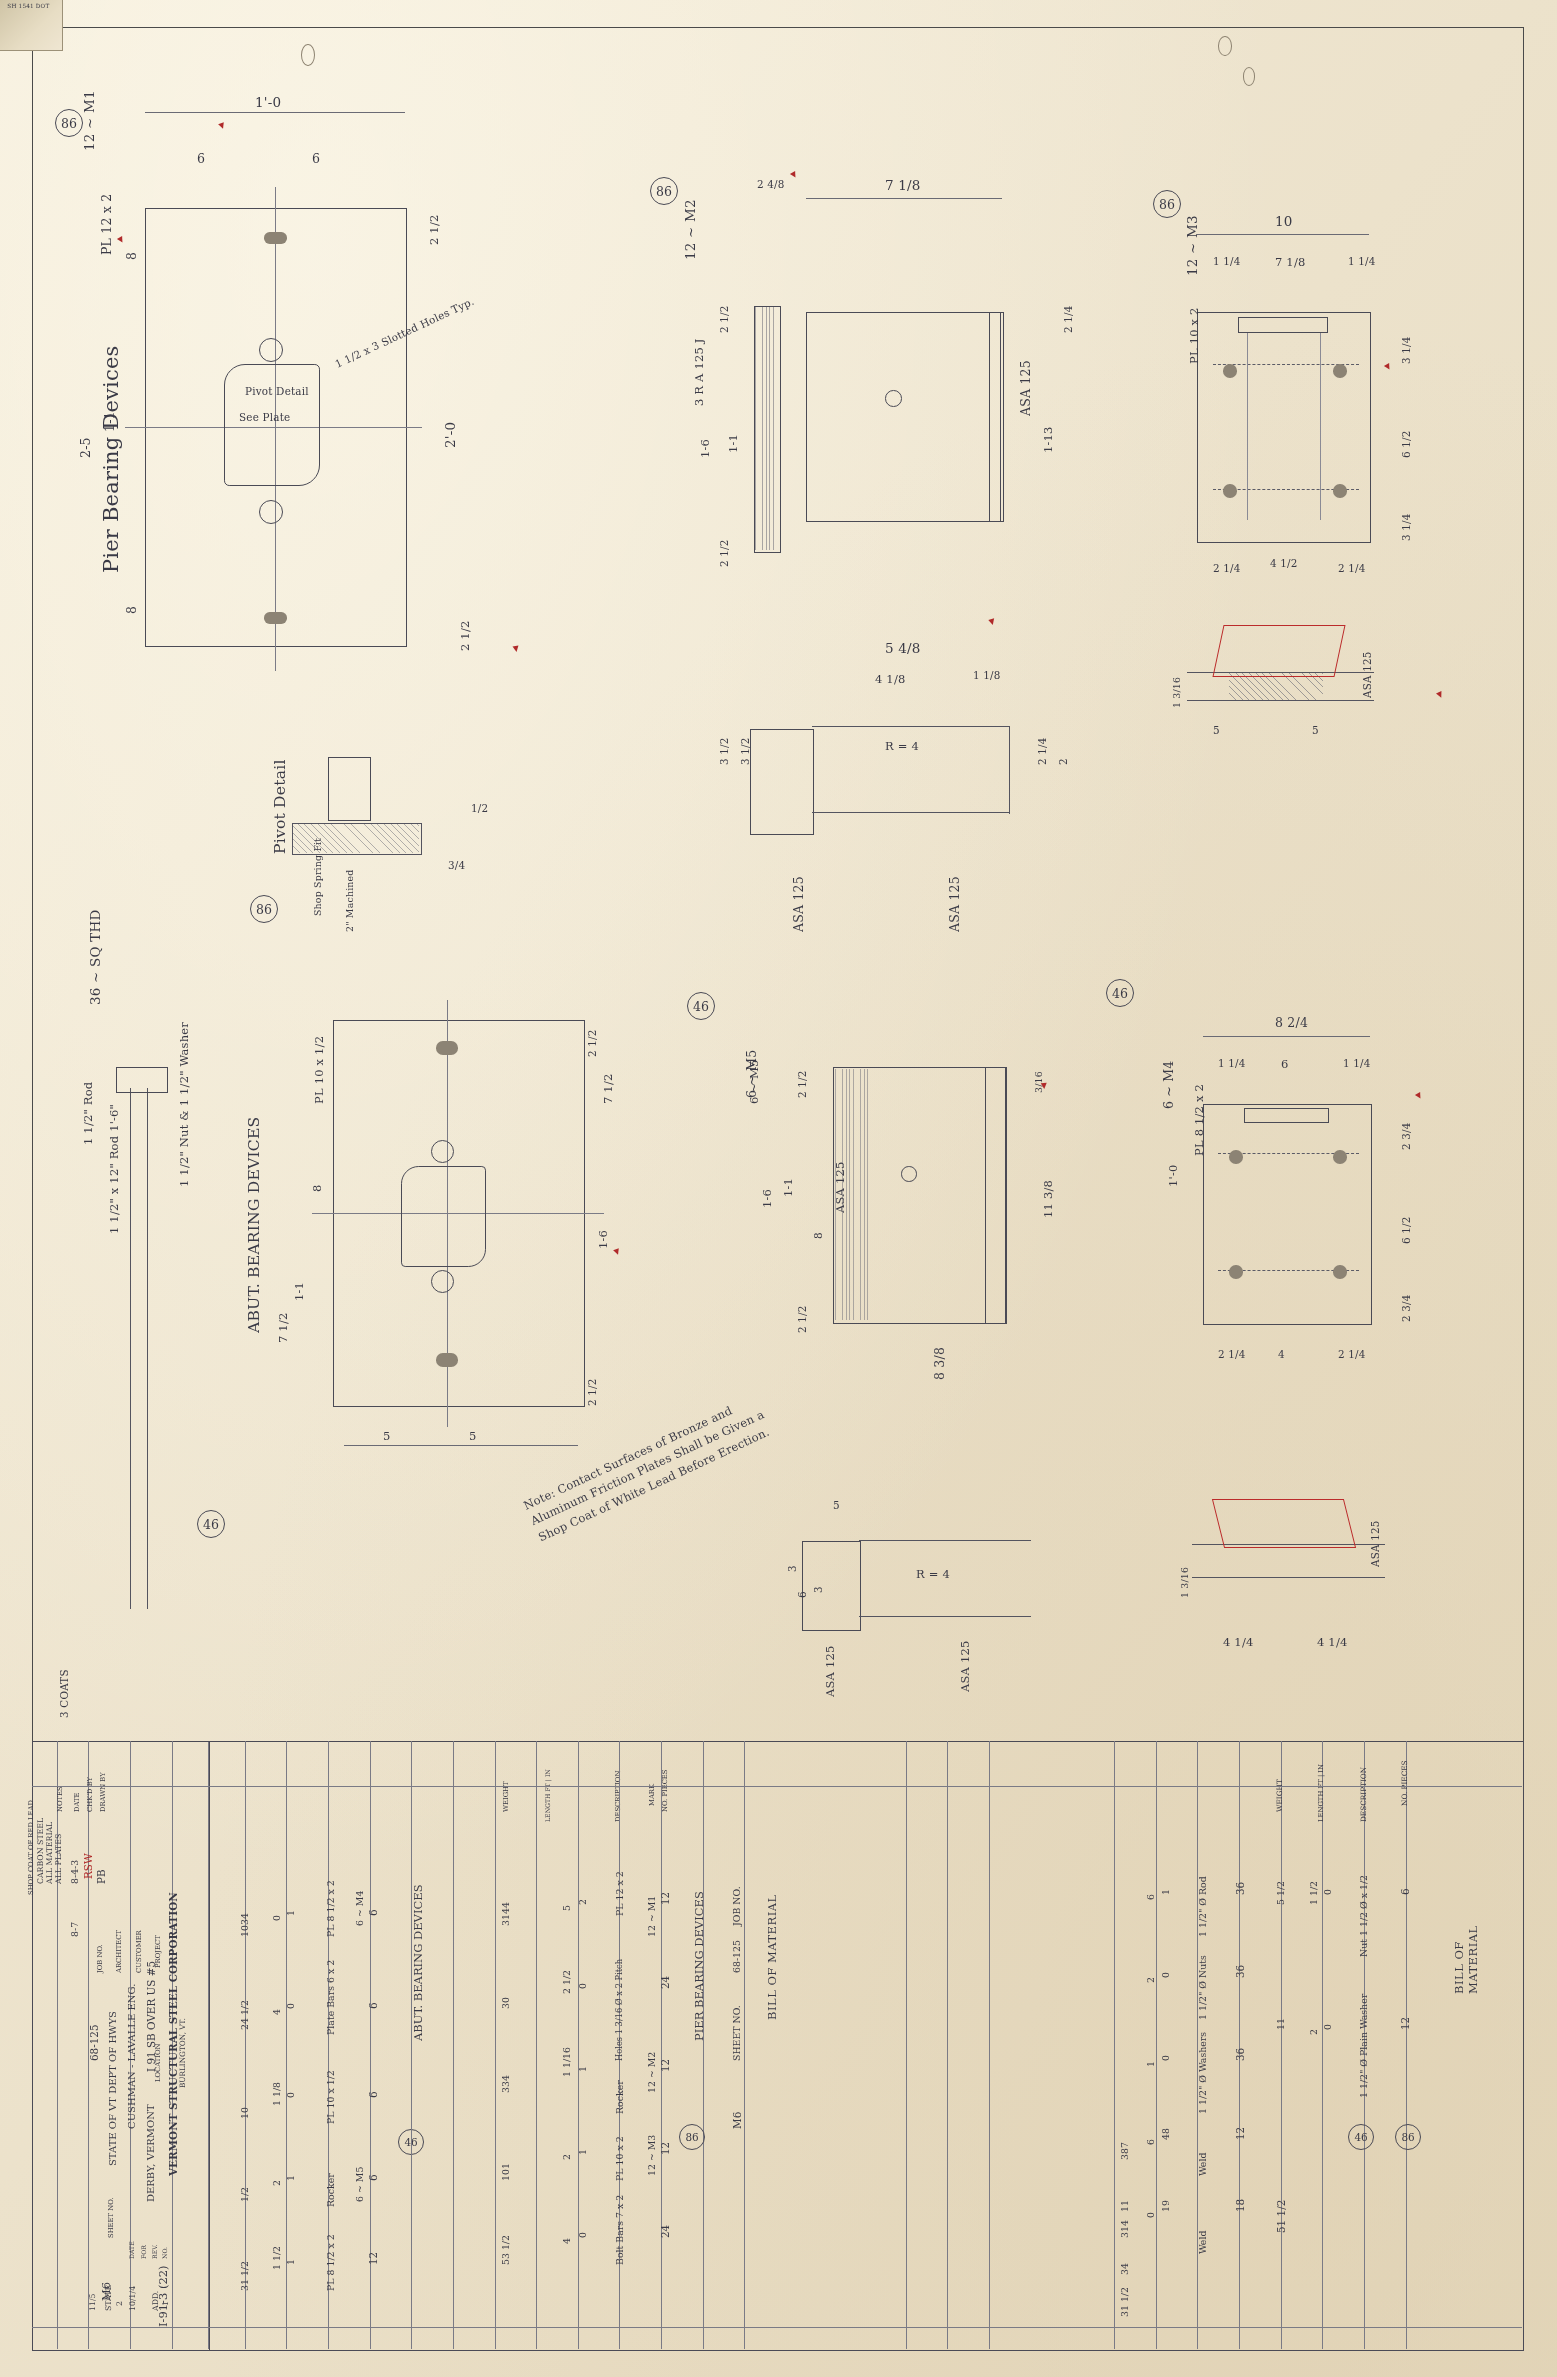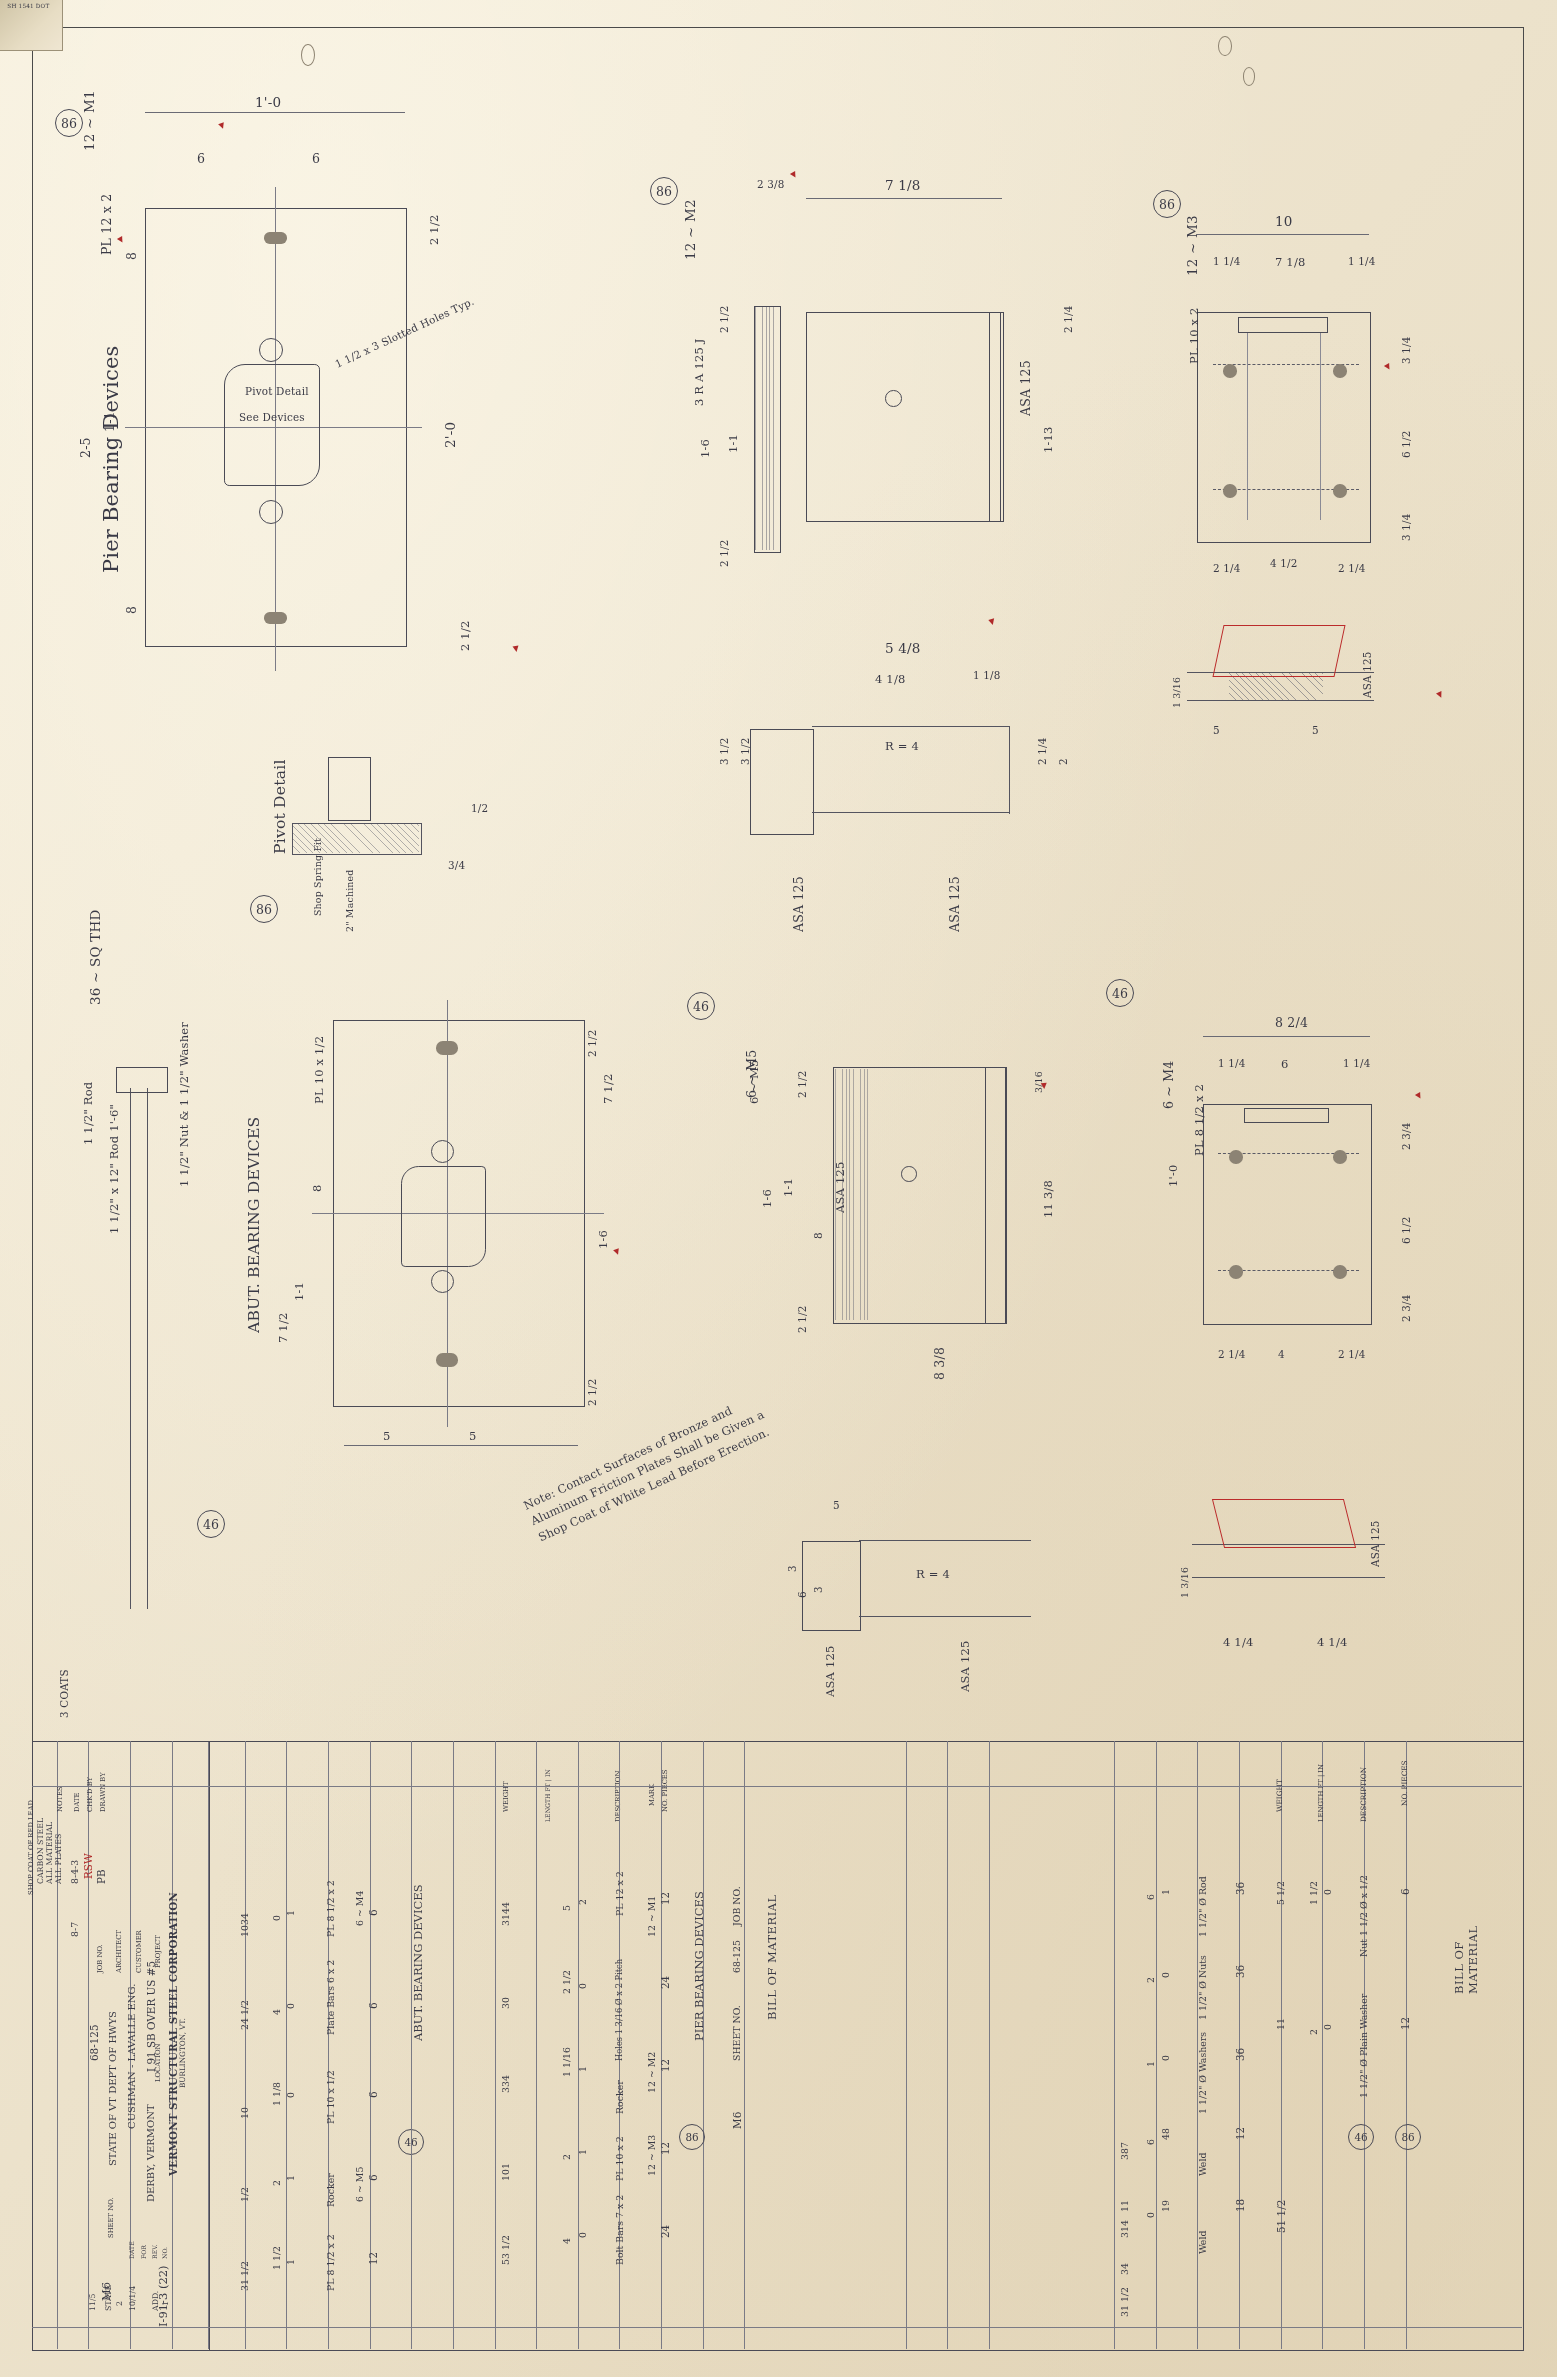--- a/index.html
+++ b/index.html
@@ -123,35 +123,35 @@
   <div class="lbl hw" style="left:312px;top:151px;font-size:12.5px;">6</div>
   <div class="lbl hw rot90" style="left:442px;top:448px;font-size:13.5px;">2'-0</div>
   <div class="lbl hw rot90" style="left:427px;top:245px;font-size:11.5px;">2 1/2</div>
   <div class="lbl hw rot90" style="left:458px;top:651px;font-size:11.5px;">2 1/2</div>
   <div class="lbl hw rot90" style="left:124px;top:260px;font-size:12.5px;">8</div>
   <div class="lbl hw rot90" style="left:124px;top:614px;font-size:12.5px;">8</div>
   <div class="lbl hw rot90" style="left:102px;top:432px;font-size:12.5px;">1-1</div>
   <div class="lbl hw rot90" style="left:78px;top:458px;font-size:12.5px;">2-5</div>
   <div class="lbl hw rot90" style="left:99px;top:255px;font-size:12.5px;">PL 12 x 2</div>
   <div class="lbl hw rot-25" style="left:333px;top:359px;font-size:10.4px;">1 1/2 x 3 Slotted Holes Typ.</div>
-  <div class="lbl hw" style="left:239px;top:411px;font-size:10.4px;">See Devices</div>
+  <div class="lbl hw" style="left:239px;top:411px;font-size:10.4px;">See Plate</div>
   <div class="lbl hw" style="left:245px;top:385px;font-size:10.4px;">Pivot Detail</div>
 
   <div class="bubble" style="left:650px;top:177px;width:26px;height:26px;font-size:12.5px;">86</div>
   <div class="lbl hw rot90" style="left:682px;top:260px;font-size:13.5px;">12 ~ M2</div>
 
   <div class="box" style="left:806px;top:312px;width:193px;height:208px;"></div>
   <div class="box thin" style="left:754px;top:306px;width:25px;height:245px;"></div>
   <div class="hatch" style="left:755px;top:307px;width:23px;height:243px;opacity:.55;"></div>
   <div class="box thin" style="left:989px;top:312px;width:12.5px;height:208px;"></div>
   <div class="circ" style="left:885px;top:390px;width:14.6px;height:14.6px;"></div>
 
   <div class="ln h dim" style="left:806px;top:198px;width:196px;"></div>
   <div class="lbl hw" style="left:885px;top:177px;font-size:13.5px;">7 1/8</div>
-  <div class="lbl hw" style="left:757px;top:178px;font-size:10.4px;">2 3/8</div>
+  <div class="lbl hw" style="left:757px;top:178px;font-size:10.4px;">2 4/8</div>
   <div class="lbl hw rot90" style="left:718px;top:333px;font-size:10.4px;">2 1/2</div>
   <div class="lbl hw rot90" style="left:718px;top:567px;font-size:10.4px;">2 1/2</div>
   <div class="lbl hw rot90" style="left:698px;top:458px;font-size:11.5px;">1-6</div>
   <div class="lbl hw rot90" style="left:726px;top:453px;font-size:11.5px;">1-1</div>
   <div class="lbl hw rot90" style="left:1041px;top:453px;font-size:11.5px;">1-13</div>
   <div class="lbl hw rot90" style="left:1062px;top:333px;font-size:10.4px;">2 1/4</div>
   <div class="lbl hw rot90" style="left:692px;top:406px;font-size:11.5px;">3 R A 125 J</div>
   <div class="lbl hw rot90" style="left:1018px;top:416px;font-size:12.5px;">ASA 125</div>
 
   <div class="box thin" style="left:750px;top:729px;width:62px;height:104px;"></div>

